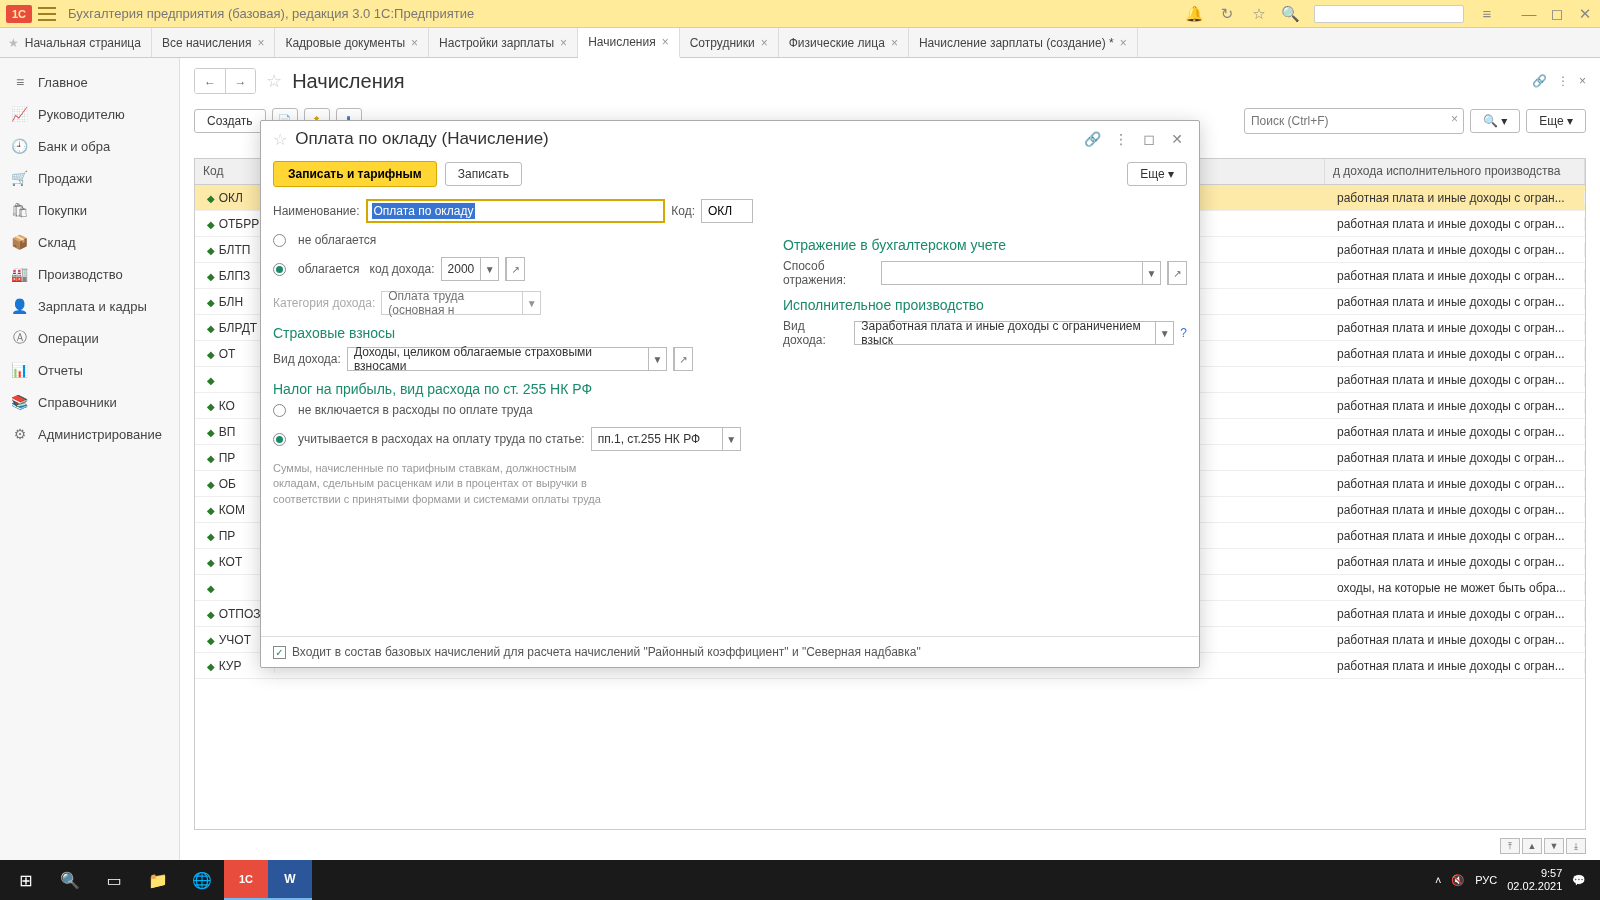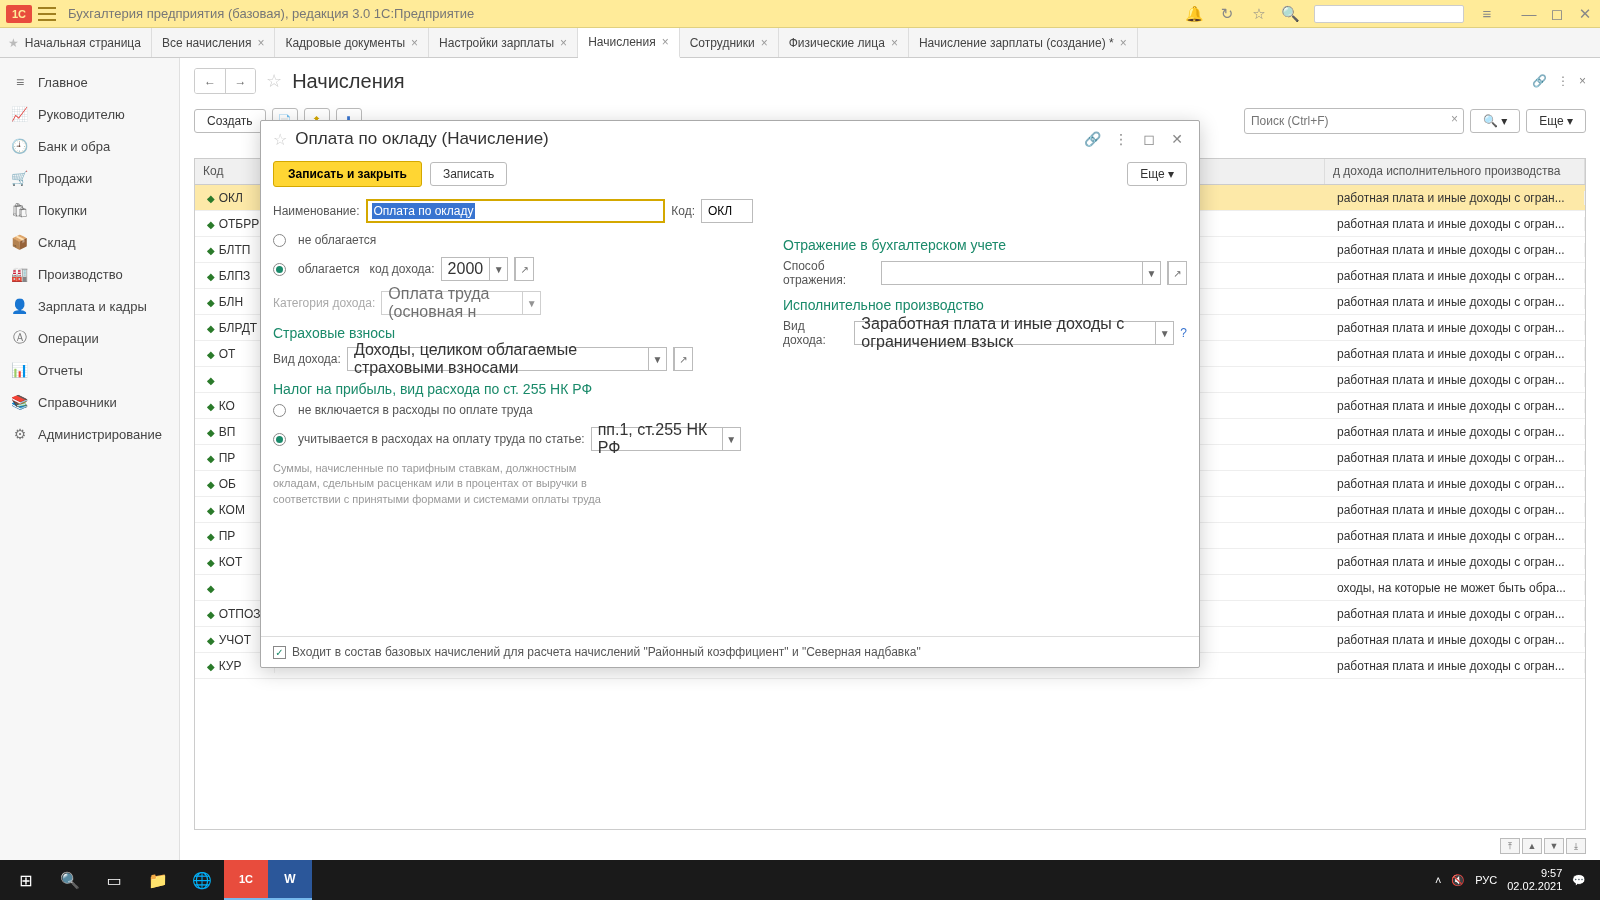--- a/index.html
+++ b/index.html
@@ -67,21 +67,21 @@
 .frow { display: flex; align-items: center; margin-bottom: 10px; gap: 6px; }
 .flabel { color: #555; font-size: 12px; }
 .finput { border: 1px solid #bbb; height: 24px; padding: 0 6px; font-size: 12px; }
 .finput.name { width: 370px; border: 2px solid #d4a800; background: #fff; }
 .finput.name .sel { background: #3874d0; color: #fff; padding: 1px 2px; }
 .finput.code { width: 52px; }
 .section { color: #1a8a6a; font-size: 14px; margin: 8px 0 6px; }
 .radio { width: 13px; height: 13px; border: 1px solid #888; border-radius: 50%; display: inline-flex; align-items: center; justify-content: center; margin-right: 6px; }
 .radio.on::after { content: ''; width: 7px; height: 7px; background: #1a8a6a; border-radius: 50%; }
 .combo { display: inline-flex; border: 1px solid #bbb; height: 24px; align-items: center; }
-.combo .cv { padding: 0 6px; font-size: 16px; color: #333; }
+.combo .cv { padding: 0 6px; font-size: 12px; color: #333; }
 .combo .cd { width: 18px; border-left: 1px solid #bbb; text-align: center; color: #666; cursor: pointer; font-size: 10px; height: 100%; display: flex; align-items: center; justify-content: center; }
 .hint { color: #999; font-size: 11px; line-height: 1.4; margin-top: 6px; max-width: 340px; }
 .dlg-foot { border-top: 1px solid #ddd; padding: 8px 12px; display: flex; align-items: center; gap: 6px; }
 .check { width: 13px; height: 13px; border: 1px solid #888; display: inline-flex; align-items: center; justify-content: center; font-size: 10px; color: #1a8a6a; }
 
 .scroll-ctrls { position: absolute; bottom: 6px; right: 14px; display: flex; gap: 2px; }
 .scroll-ctrls .sc { width: 20px; height: 16px; border: 1px solid #bbb; background: #f5f5f5; display: flex; align-items: center; justify-content: center; font-size: 9px; color: #666; cursor: pointer; }
 
 .taskbar { position: absolute; bottom: 0; left: 0; right: 0; height: 40px; background: #1a1a1a; display: flex; align-items: center; padding: 0 4px; }
 .taskbar .tb { width: 44px; height: 40px; display: flex; align-items: center; justify-content: center; color: #fff; cursor: pointer; font-size: 16px; }
@@ -350,21 +350,21 @@
 <div class="dialog">
   <div class="dlg-title">
     <span class="star">☆</span>
     <span class="t">Оплата по окладу (Начисление)</span>
     <span class="ticn">🔗</span>
     <span class="ticn">⋮</span>
     <span class="ticn">◻</span>
     <span class="ticn">✕</span>
   </div>
   <div class="dlg-toolbar">
-    <button class="btn-primary">Записать и закрыть</button>
+    <button class="btn-primary">Записать и тарифным</button>
     <button class="btn">Записать</button>
     <div style="flex:1"></div>
     <button class="btn">Еще ▾</button>
   </div>
   <div class="dlg-body">
     <div class="dlg-left">
       <div class="frow">
         <span class="flabel">Наименование:</span>
         <div class="finput name" style="display:flex;align-items:center;padding:0 4px">
             <span class="sel">Оплата по окладу</span>

